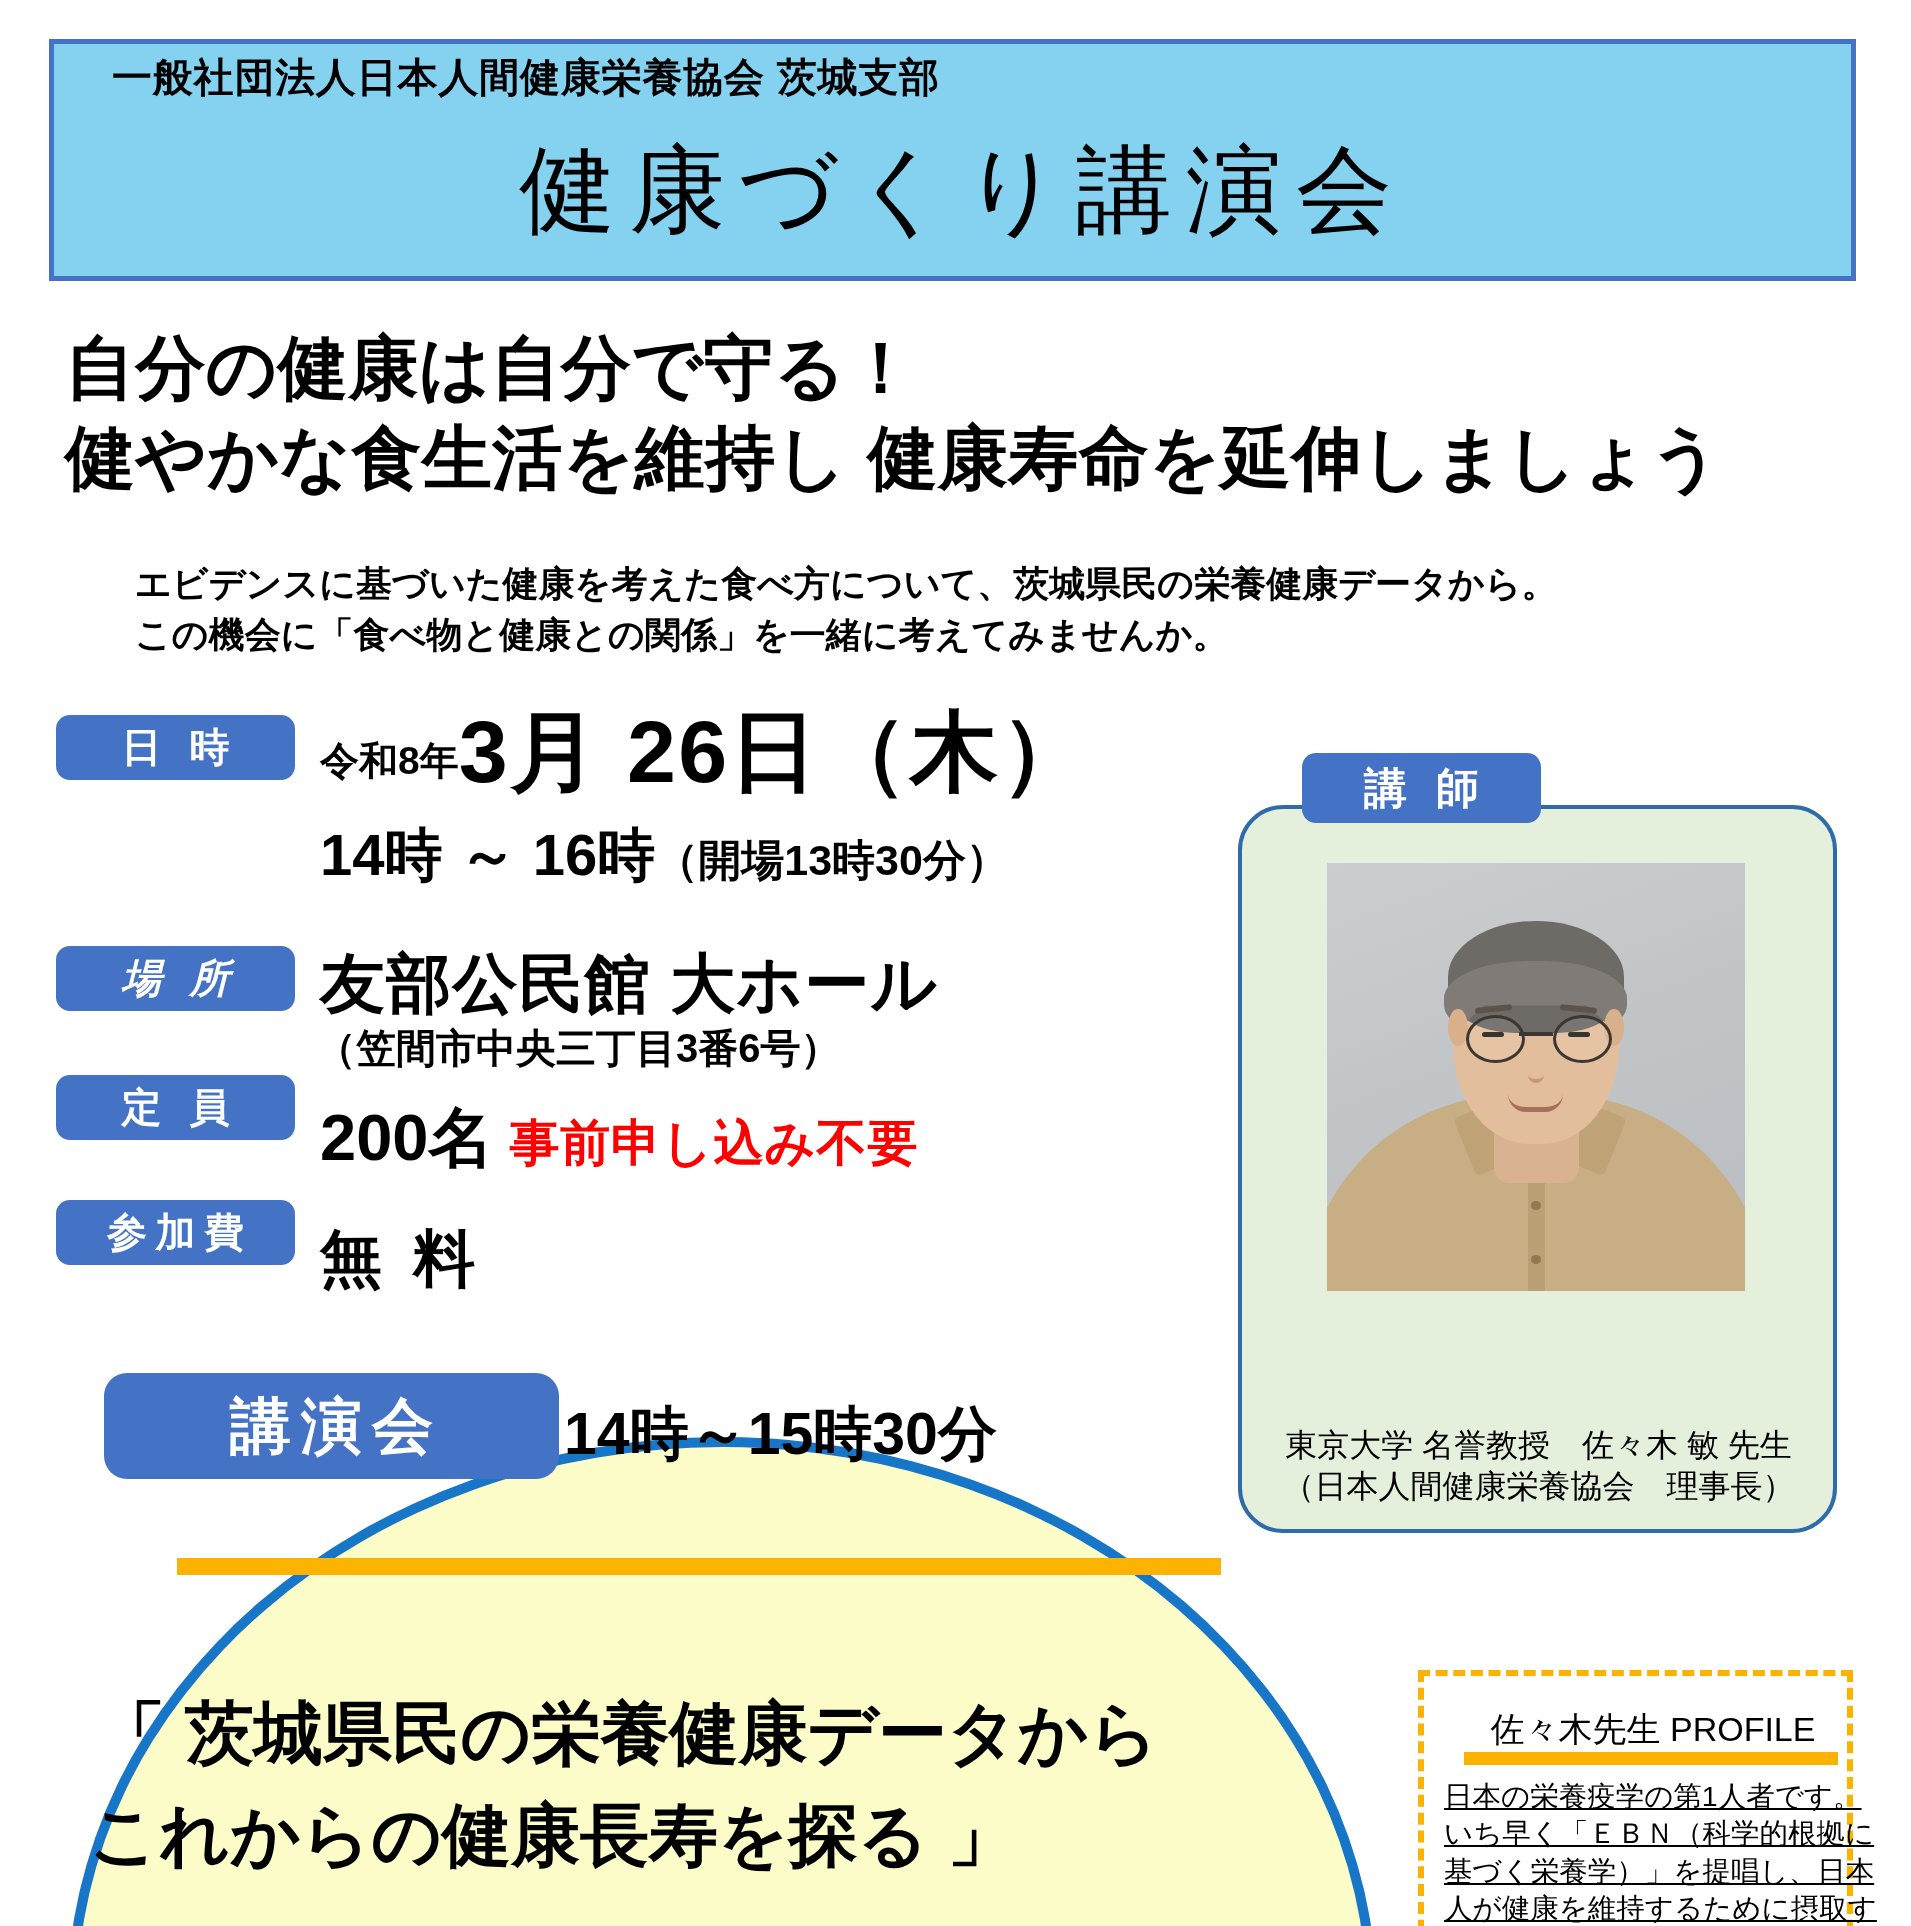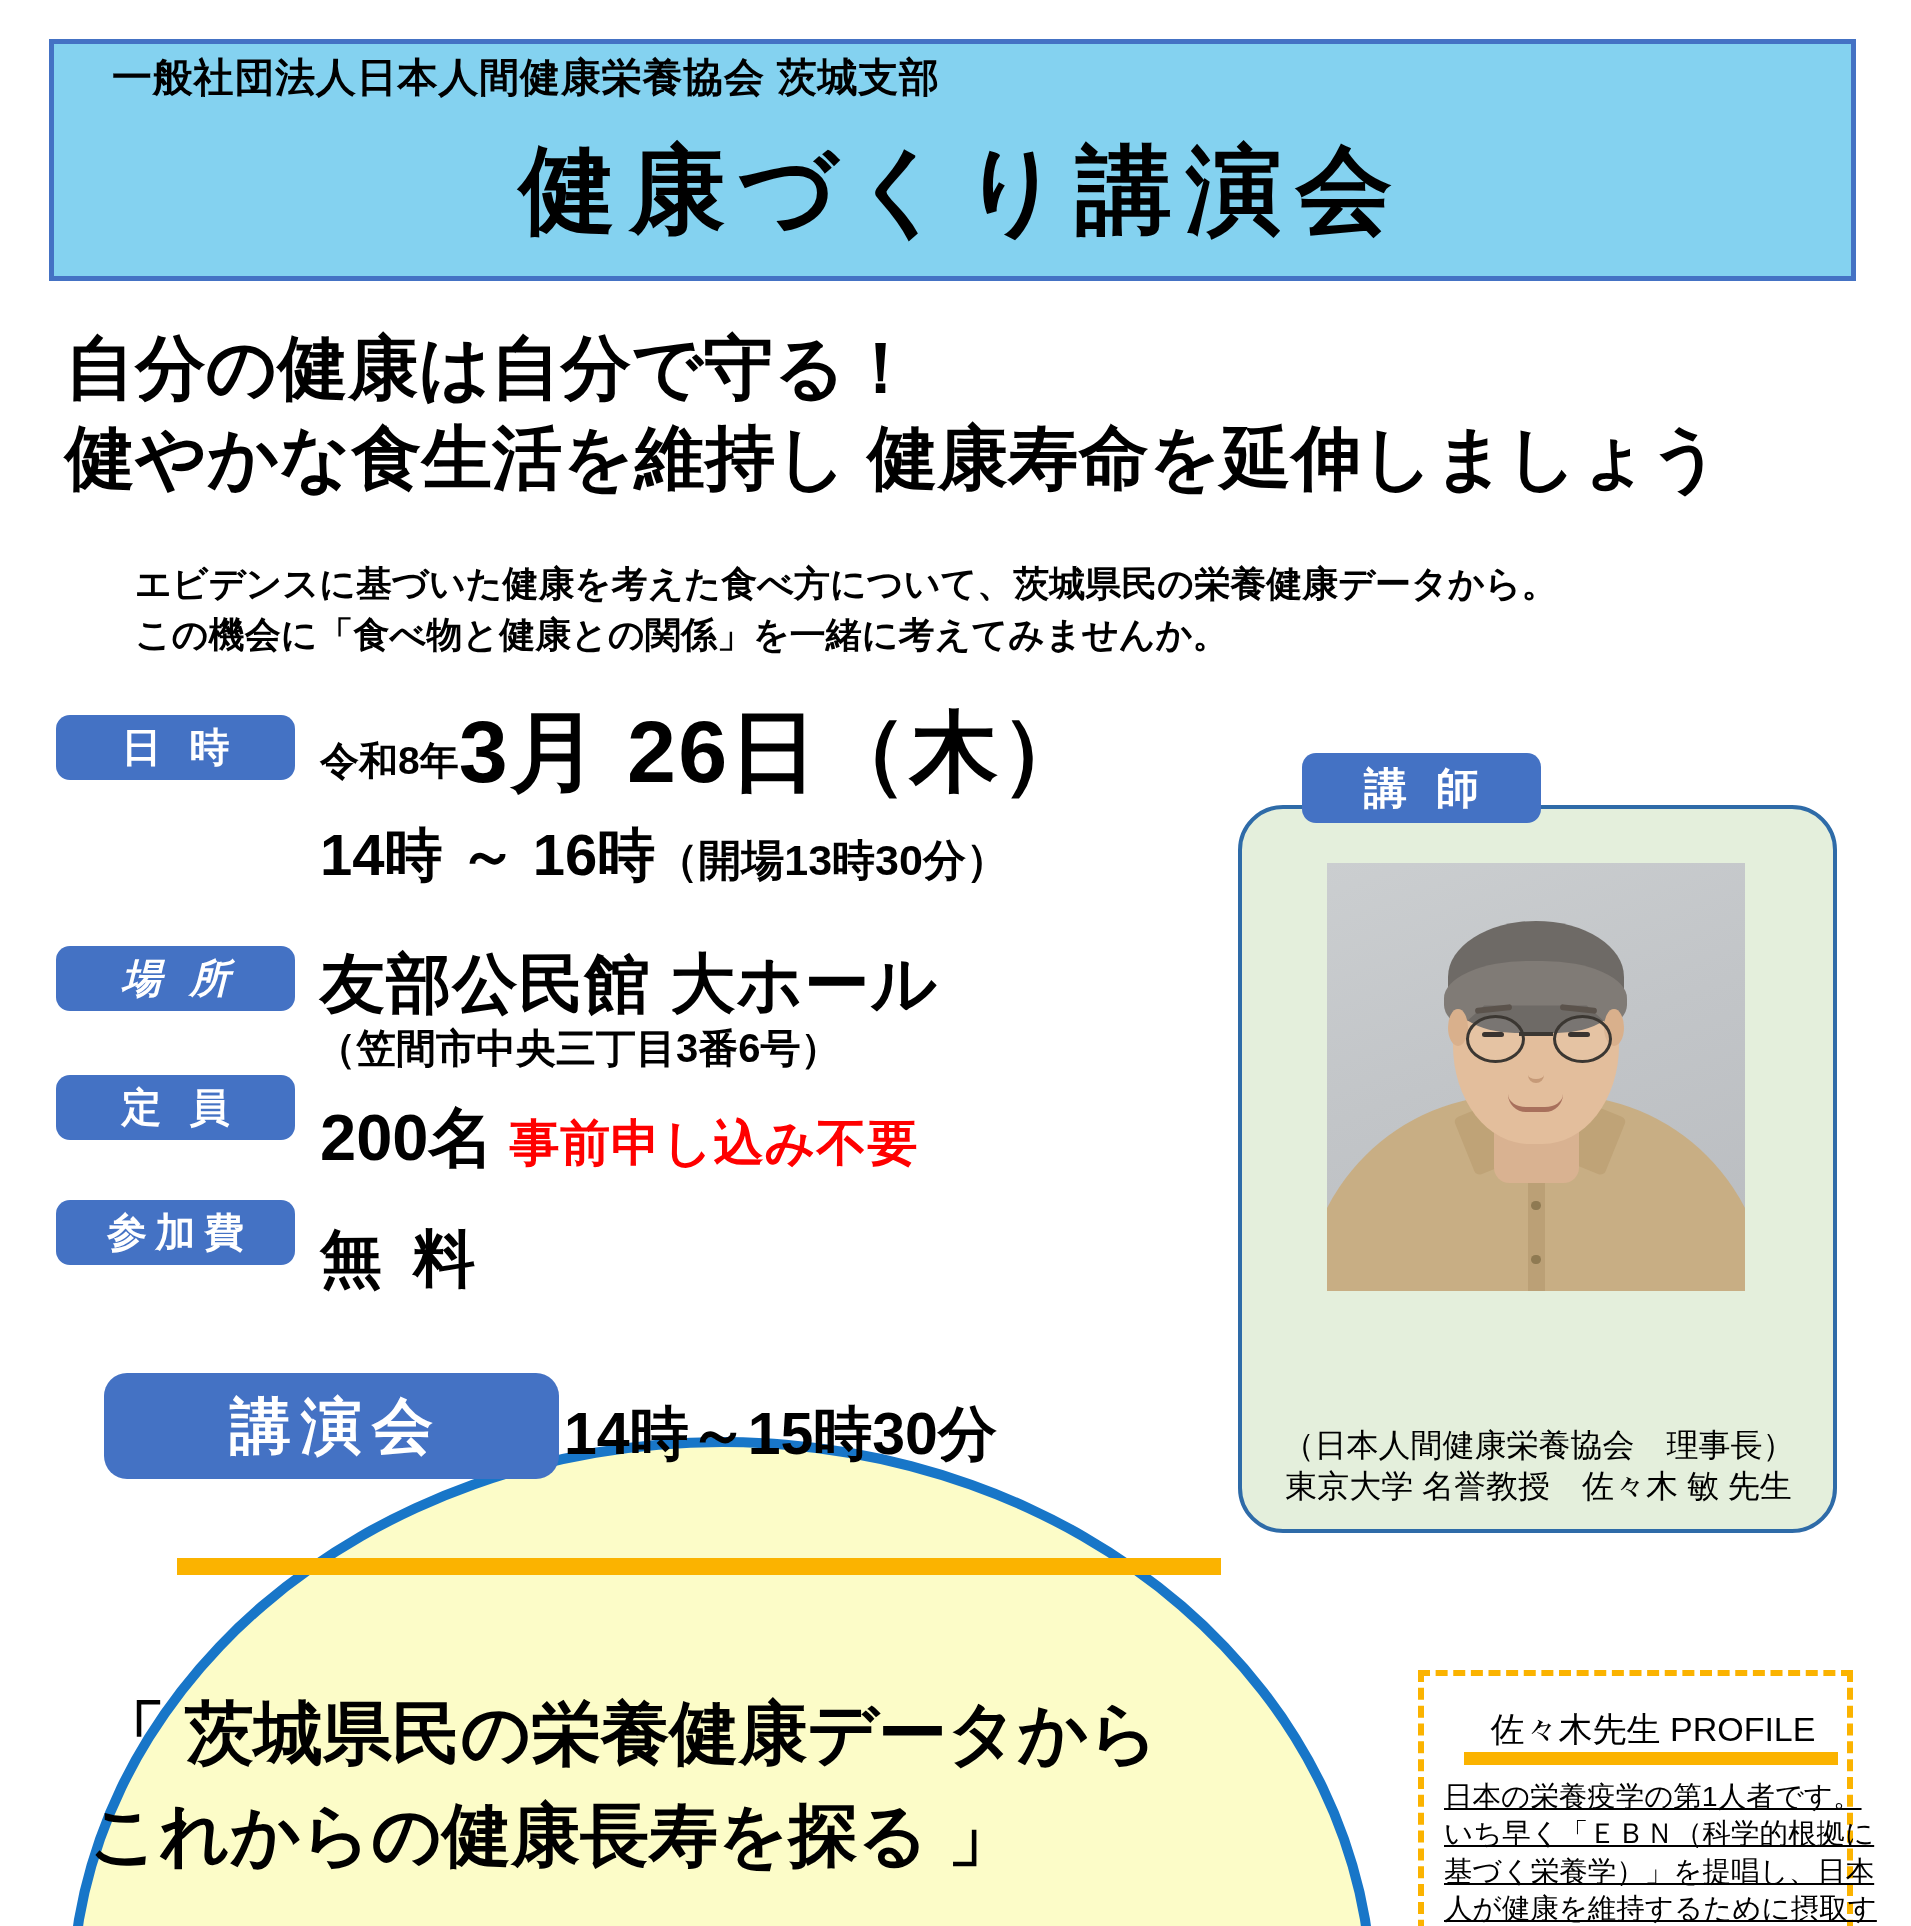--- a/index.html
+++ b/index.html
@@ -15,21 +15,21 @@
   .header-banner{
     position:absolute;left:49px;top:39px;width:1807px;height:242px;
     background:#84D2F0;border:5.4px solid #4472C4;box-sizing:border-box;
   }
   .org-line{
     position:absolute;left:112px;top:50px;
     font-size:40px;font-weight:bold;color:#000;letter-spacing:0.8px;white-space:nowrap;
   }
   .main-title{
     position:absolute;left:0;right:0;top:127px;text-align:center;
-    font-size:96px;font-weight:bold;color:#000;letter-spacing:14px;
+    font-size:96px;font-weight:normal;color:#000;letter-spacing:14px;
     text-indent:14px;white-space:nowrap;
   }
 
   
   .subtitle{
     position:absolute;left:65px;top:324px;width:1811px;
     font-size:70px;font-weight:bold;color:#000;line-height:1.28;letter-spacing:0.4px;
   }
   .subtitle div{white-space:nowrap;}
 
@@ -260,22 +260,22 @@
   <div class="ph-brow-r"></div>
   <div class="ph-glass-l"></div>
   <div class="ph-glass-r"></div>
   <div class="ph-bridge"></div>
   <div class="ph-eye-l"></div>
   <div class="ph-eye-r"></div>
   <div class="ph-nose"></div>
   <div class="ph-mouth"></div>
 </div>
 <div class="speaker-cap">
+  <div>東京大学 名誉教授　佐々木 敏 先生</div>
   <div>（日本人間健康栄養協会　理事長）</div>
-  <div>東京大学 名誉教授　佐々木 敏 先生</div>
 </div>
 
 <div class="ellipse"></div>
 <div class="rule-solid"></div>
 <div class="talk-title">
   <span class="l1">「 茨城県民の栄養健康データから</span>
   <span class="l2">これからの健康長寿を探る 」</span>
 </div>
 
 <div class="badge badge-lbl" id="b-talk">講演会</div>

